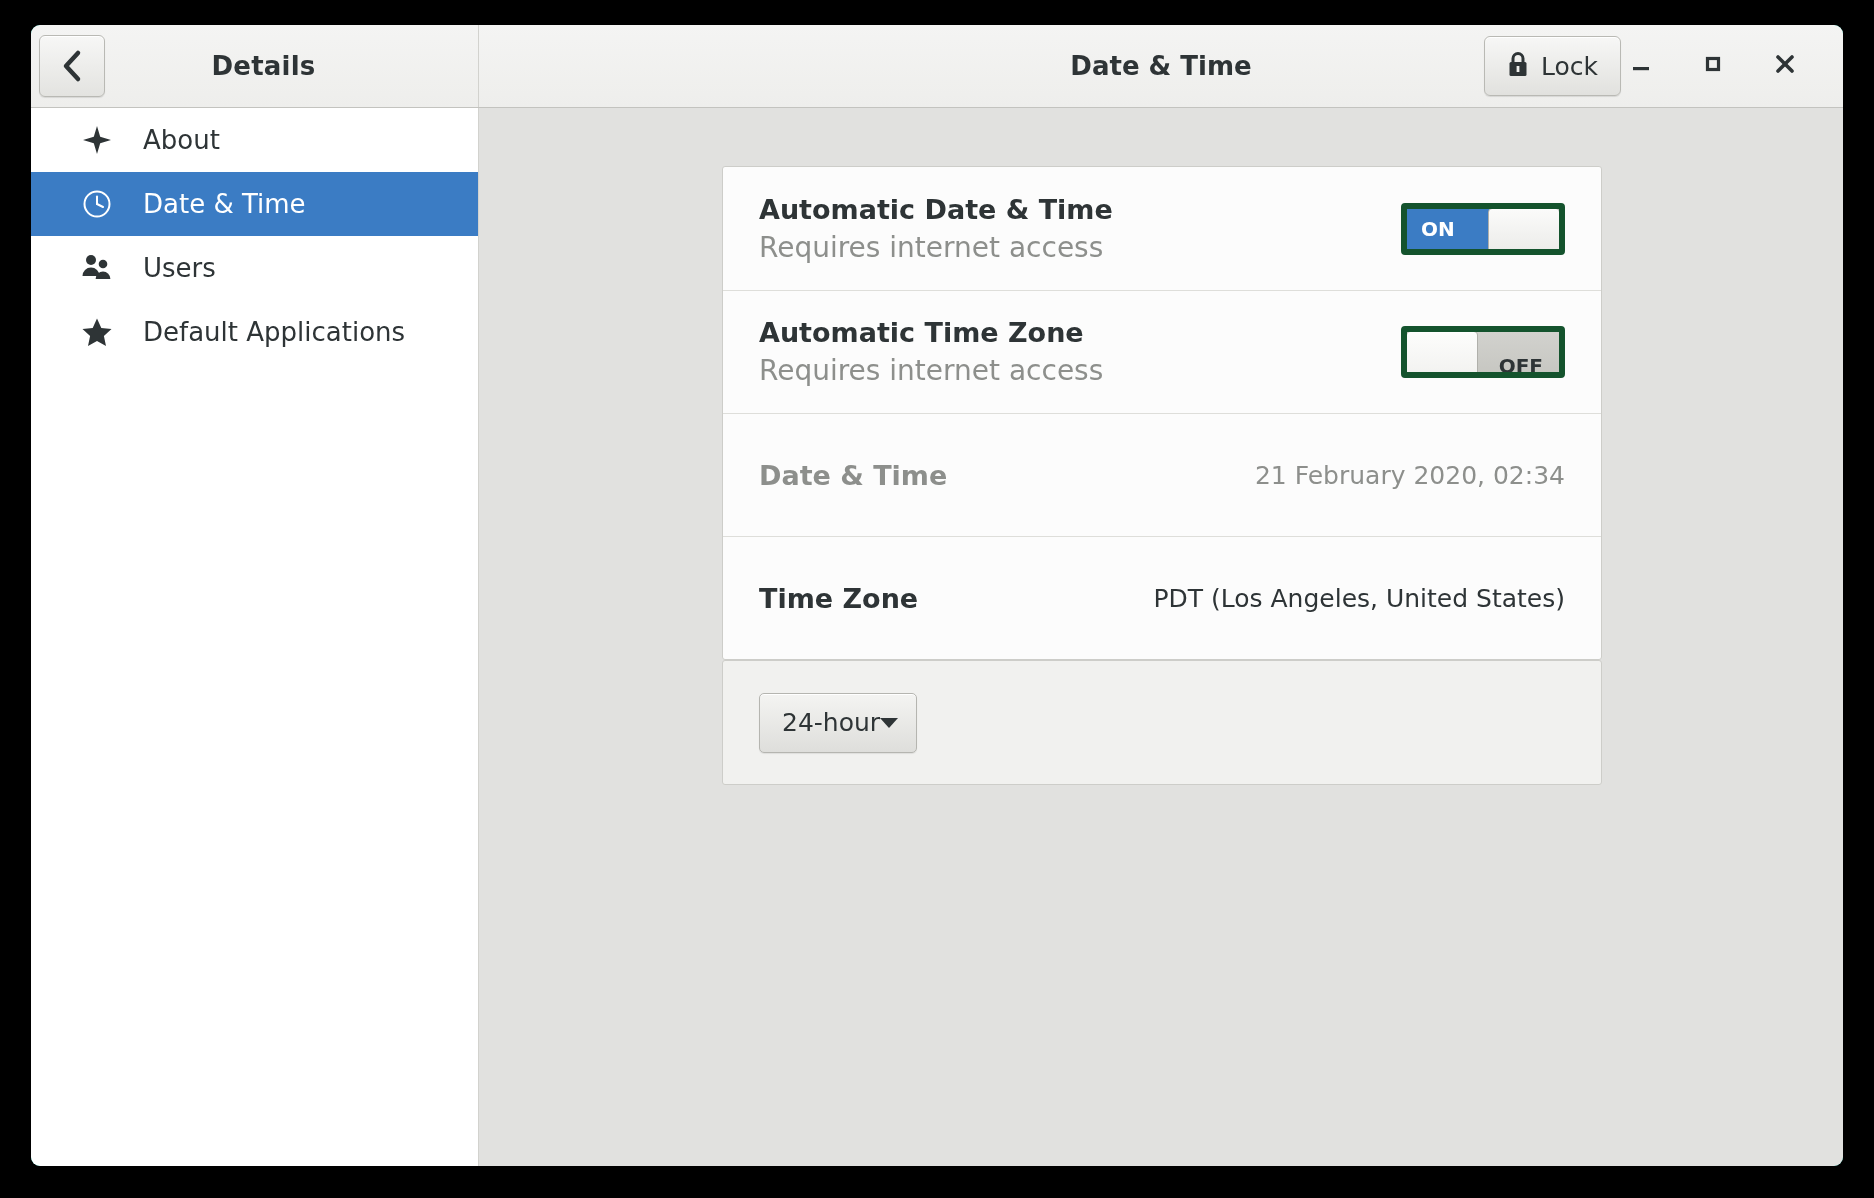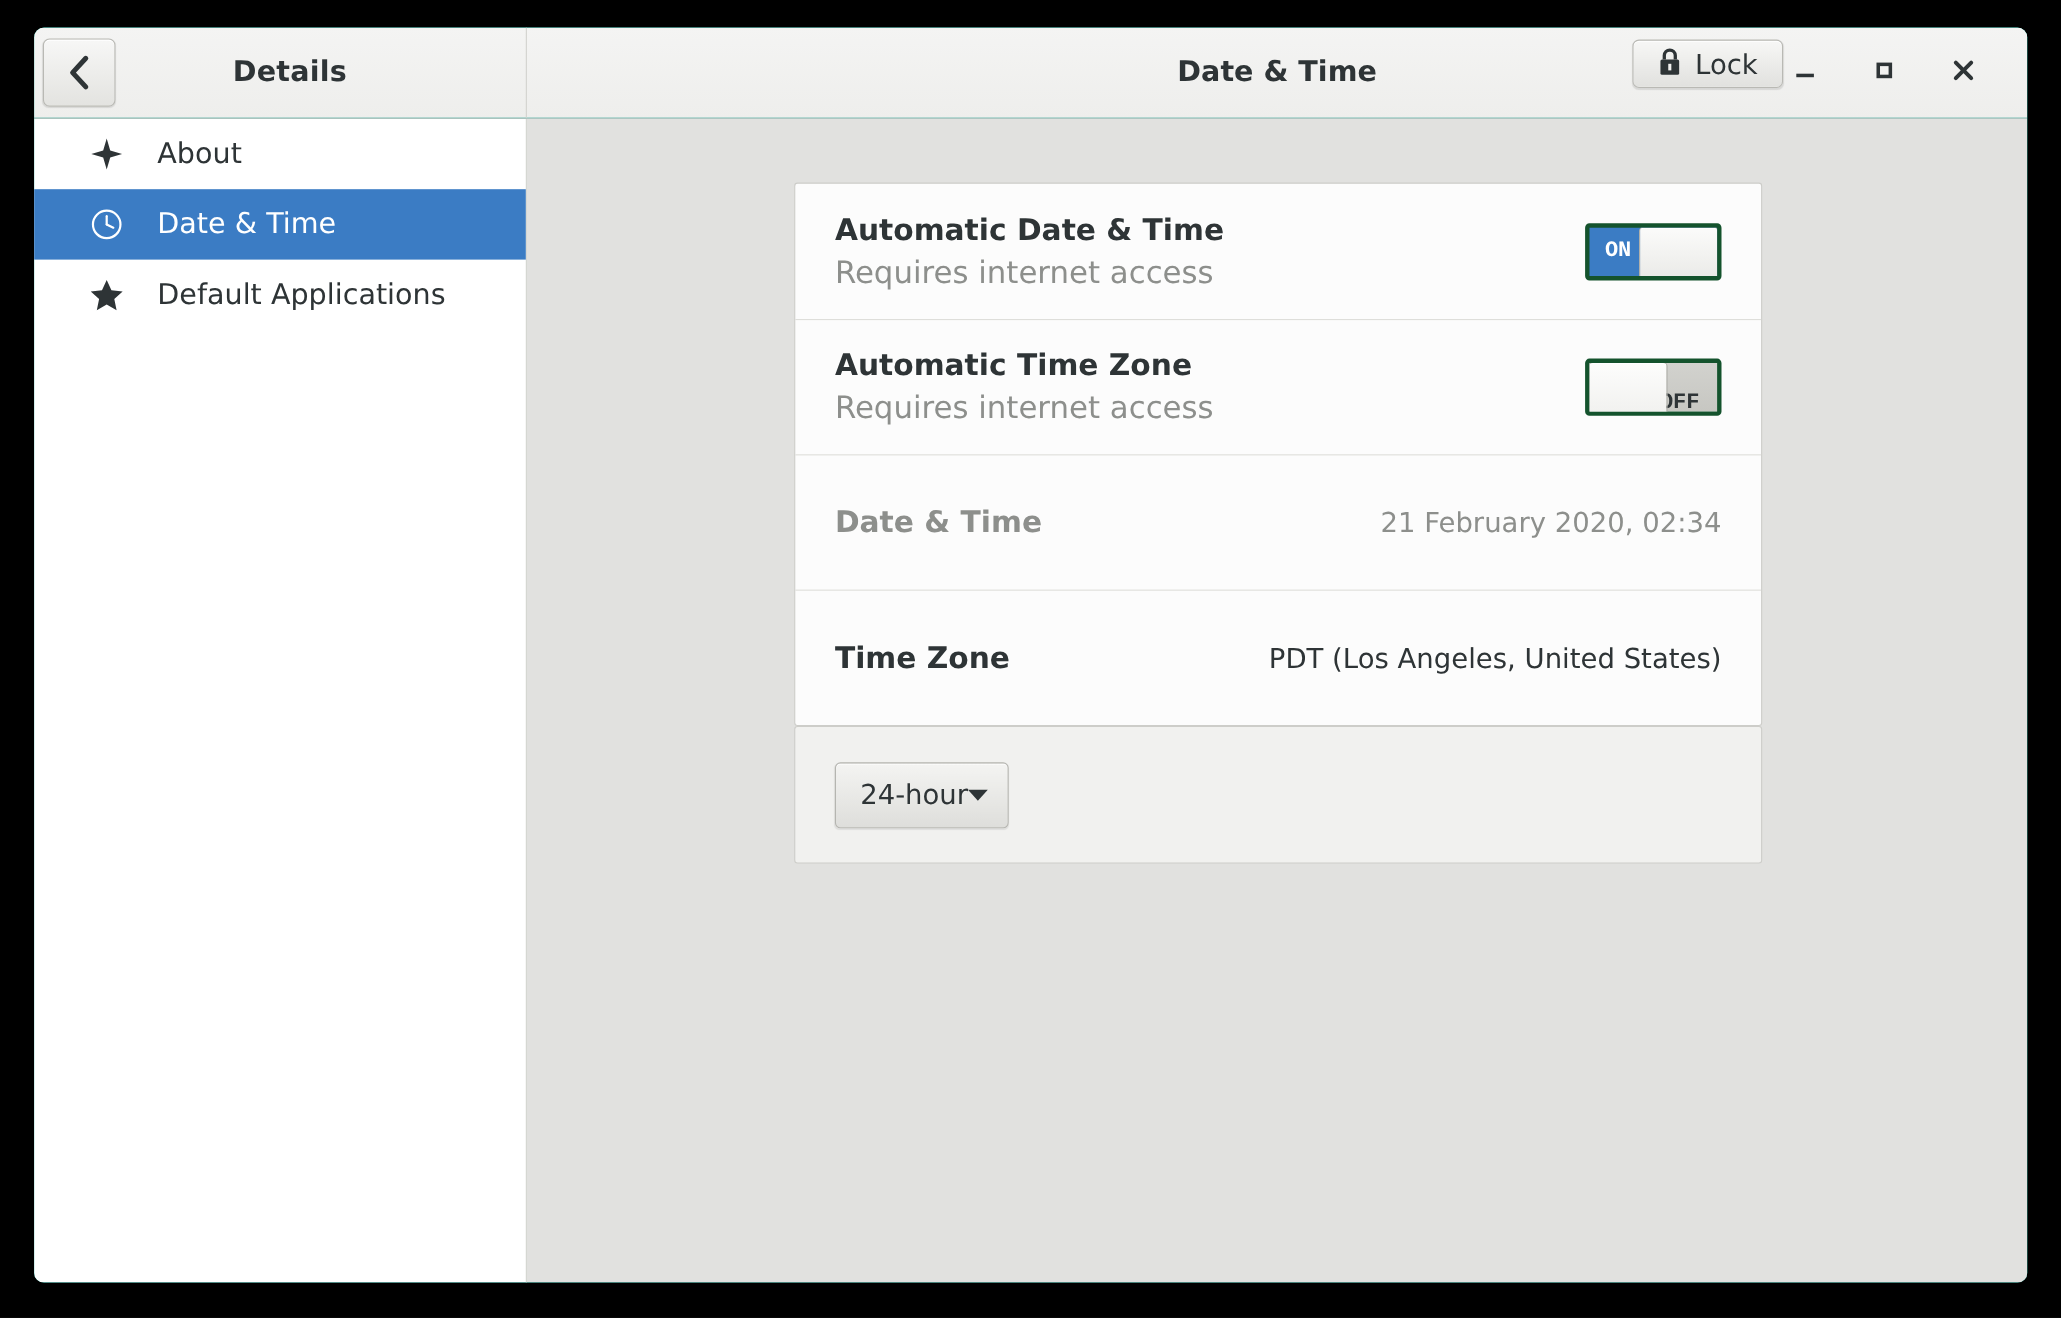--- a/index.html
+++ b/index.html
@@ -82,21 +82,21 @@
     text-align: center;
     font-size: 26px;
     font-weight: bold;
     color: #2e3436;
     pointer-events: none;
   }
   .lock-button {
     position: absolute;
     right: 222px;
     top: 11px;
-    height: 44px;
+    height: 60px;
     padding: 0 22px;
     border: 1px solid #b9b9b4;
     border-radius: 6px;
     background: linear-gradient(to bottom, #f7f7f6 0%, #e1e1de 100%);
     box-shadow: inset 0 1px 0 #ffffff, 0 1px 1px rgba(0,0,0,0.10);
     display: flex;
     align-items: center;
     gap: 12px;
     cursor: pointer;
   }
@@ -193,31 +193,30 @@
 
   .row-texts { flex: 1; display: flex; flex-direction: column; gap: 6px; }
   .row-title { font-size: 27px; color: #2e3436; font-weight: bold; }
   .row-title.dim { color: #8d8f8c; }
   .row-sub { font-size: 28px; color: #8d8f8c; }
   .row-value { font-size: 25px; color: #2e3436; }
   .row-value.dim { color: #8d8f8c; }
 
   
   .switch {
-    width: 124px;
+    width: 164px;
     height: 52px;
     border-radius: 4px;
-    border: 4px solid #14532d;
+    border: 6px solid #14532d;
     position: relative;
     overflow: hidden;
     cursor: pointer;
     display: flex;
     align-items: center;
     flex-shrink: 0;
-    font-family: Liberation Mono, monospace;
   }
   .switch.on  { background: #3b7cc4; }
   .switch.off { background: linear-gradient(to bottom,#d2d2ce,#c7c7c2); }
   .switch-text {
     position: absolute;
     top: 0; bottom: 0;
     display: flex;
     align-items: center;
     font-size: 20px;
     font-weight: bold;
@@ -335,20 +334,31 @@
         <span class="side-icon">
           <svg width="30" height="30" viewBox="0 0 30 30">
             <circle cx="15" cy="15" r="12.5" fill="none" stroke="#ffffff" stroke-width="2"></circle>
             <line x1="15" y1="15" x2="15" y2="7.5" stroke="#ffffff" stroke-width="2" stroke-linecap="round"></line>
             <line x1="15" y1="15" x2="21" y2="18" stroke="#ffffff" stroke-width="2" stroke-linecap="round"></line>
           </svg>
         </span>
         <span class="side-label">Date &amp; Time</span>
       </div>
 
+      <div class="side-item">
+        <span class="side-icon">
+          <svg width="32" height="30" viewBox="0 0 32 30">
+            <circle cx="10" cy="7" r="5" fill="#2e3436"></circle>
+            <path d="M1.5 23 a8.5 8.5 0 0 1 17 0 Z" fill="#2e3436"></path>
+            <circle cx="22" cy="11" r="4.3" fill="#2e3436"></circle>
+            <path d="M14.6 26 a7.4 7.4 0 0 1 14.8 0 Z" fill="#2e3436"></path>
+          </svg>
+        </span>
+        <span class="side-label">Users</span>
+      </div>
 
       <div class="side-item">
         <span class="side-icon">
           <svg width="32" height="30" viewBox="0 0 32 30">
             <path d="M16 1.5 L20.3 10.9 L30.5 12 L22.9 18.9 L25 29 L16 23.9 L7 29 L9.1 18.9 L1.5 12 L11.7 10.9 Z" fill="#2e3436"></path>
           </svg>
         </span>
         <span class="side-label">Default Applications</span>
       </div>
     </div>

